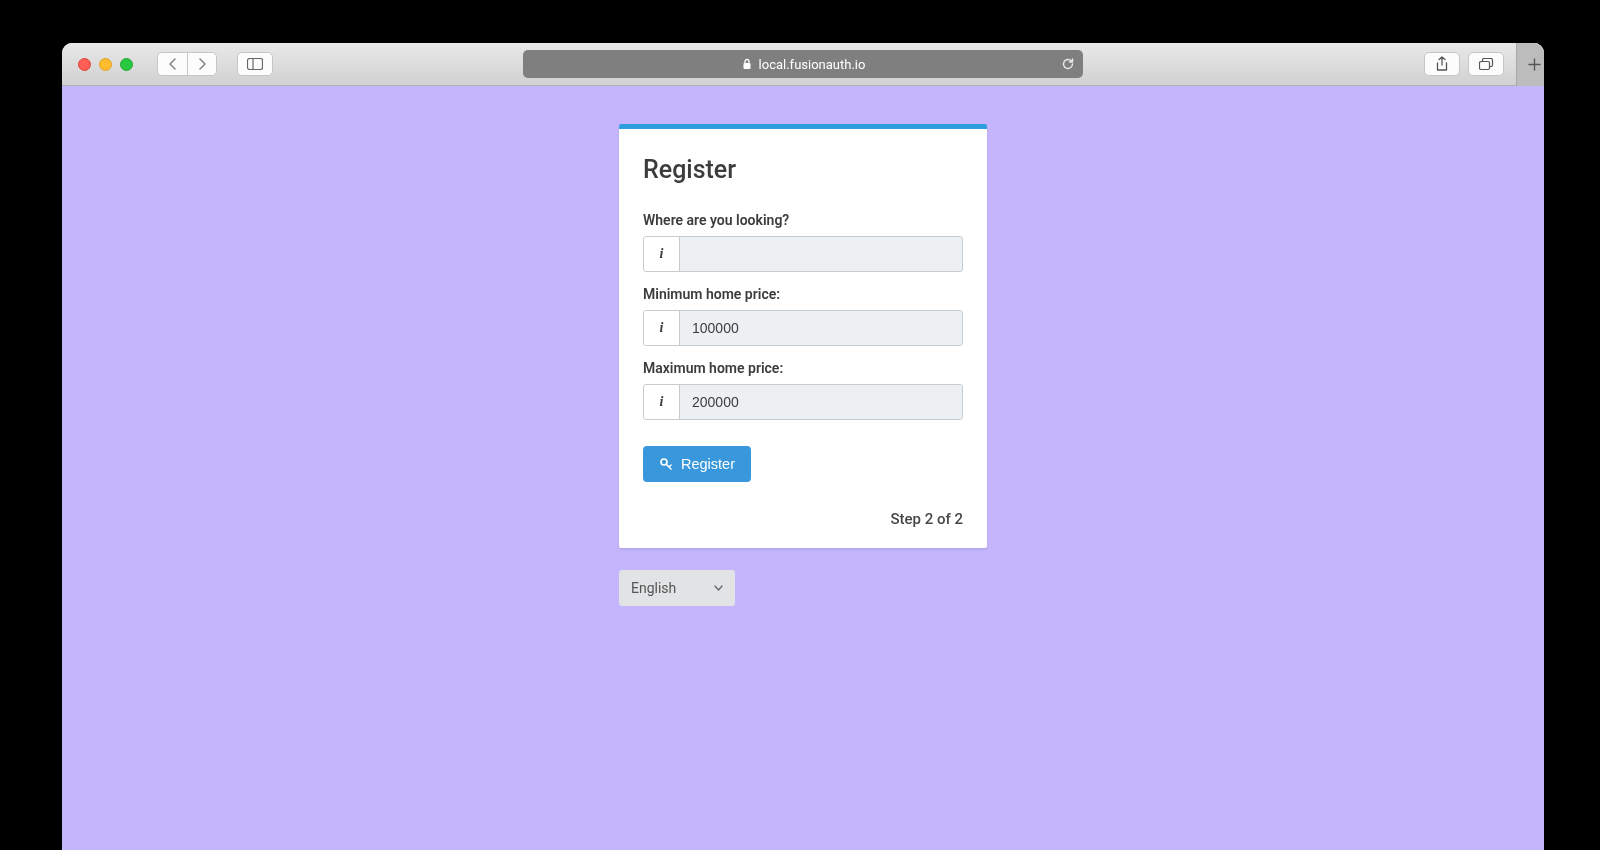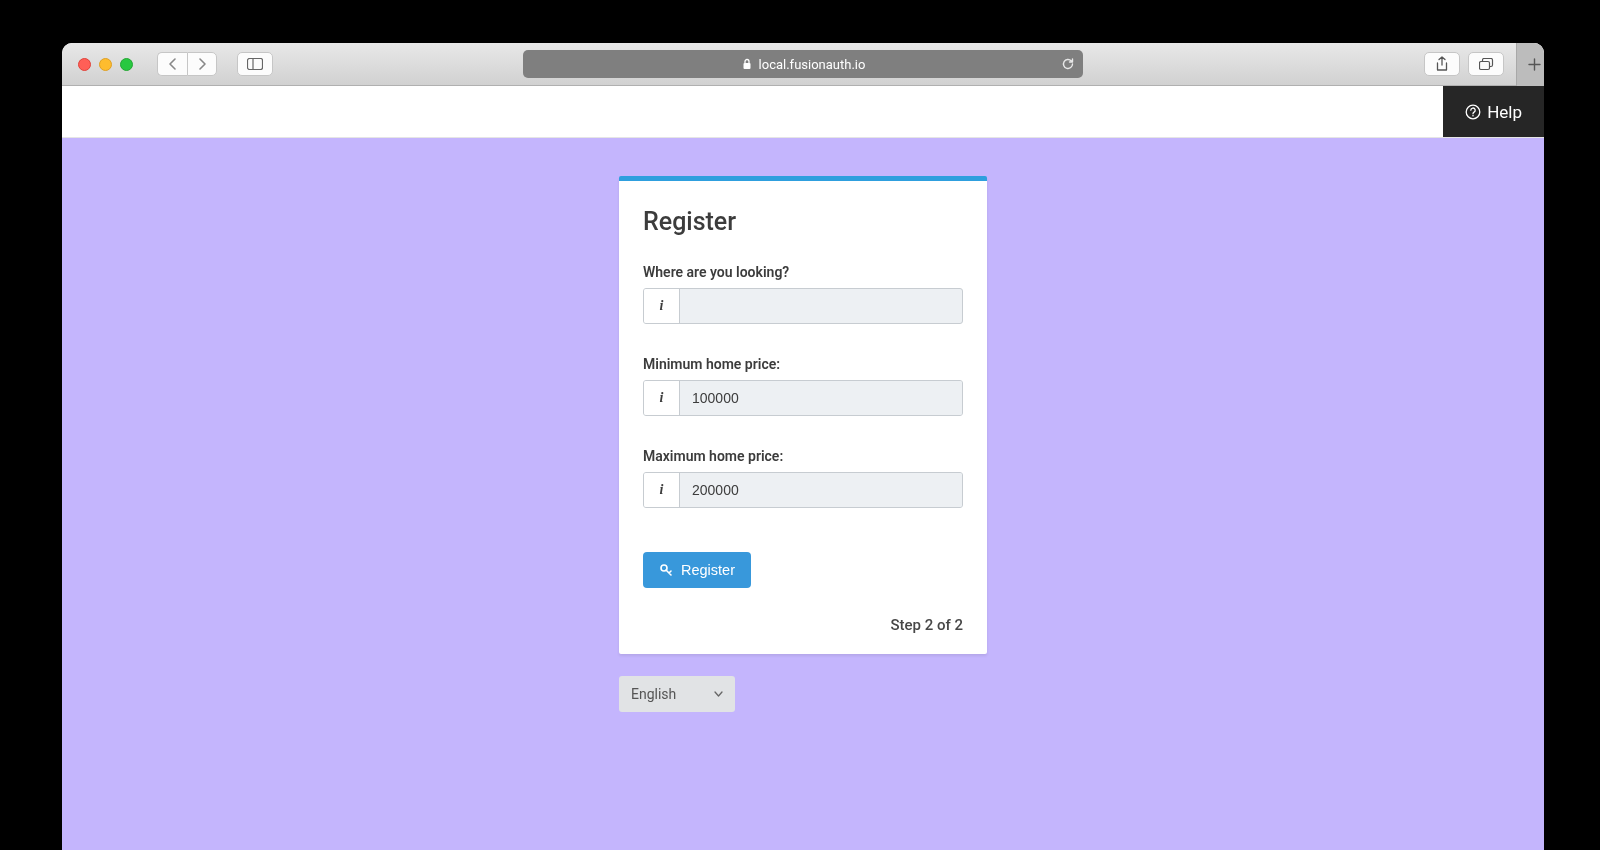--- a/index.html
+++ b/index.html
@@ -171,21 +171,21 @@
       box-shadow: 0 2px 3px rgba(0,0,0,0.08);
       padding: 26px 24px 20px 24px;
     }
     .card-title {
       font-size: 25px;
       font-weight: 500;
       color: #3c3c3c;
       margin-bottom: 28px;
     }
     .field {
-      margin-bottom: 32px;
+      margin-bottom: 14px;
     }
     .field label {
       display: block;
       font-size: 14px;
       font-weight: 600;
       color: #3c3c3c;
       margin-bottom: 8px;
     }
     .input-group {
       display: flex;
@@ -319,30 +319,20 @@
           </svg>
       </div>
       <div class="new-tab">
         <svg width="13" height="13" viewBox="0 0 13 13">
             <path d="M6.5 1 V12 M1 6.5 H12" stroke="currentColor" stroke-width="1.4" stroke-linecap="round"></path>
           </svg>
       </div>
     </div>
   </div>
 
-  <div class="app-header">
-    <div class="help-btn">
-      <svg width="16" height="16" viewBox="0 0 16 16">
-          <circle cx="8" cy="8" r="6.8" fill="none" stroke="currentColor" stroke-width="1.3"></circle>
-          <path d="M5.8 6.2 a2.2 2.2 0 1 1 3.3 1.9 c-.8.5-1.1.9-1.1 1.7" fill="none" stroke="currentColor" stroke-width="1.3" stroke-linecap="round"></path>
-          <circle cx="8" cy="11.8" r="0.8" fill="currentColor"></circle>
-        </svg>
-      <span>Help</span>
-    </div>
-  </div>
 
   <div class="page-bg">
     <div class="card">
       <div class="card-title">Register</div>
 
       <div class="field">
         <label>Where are you looking?</label>
         <div class="input-group">
           <div class="input-addon">i</div>
         </div>

